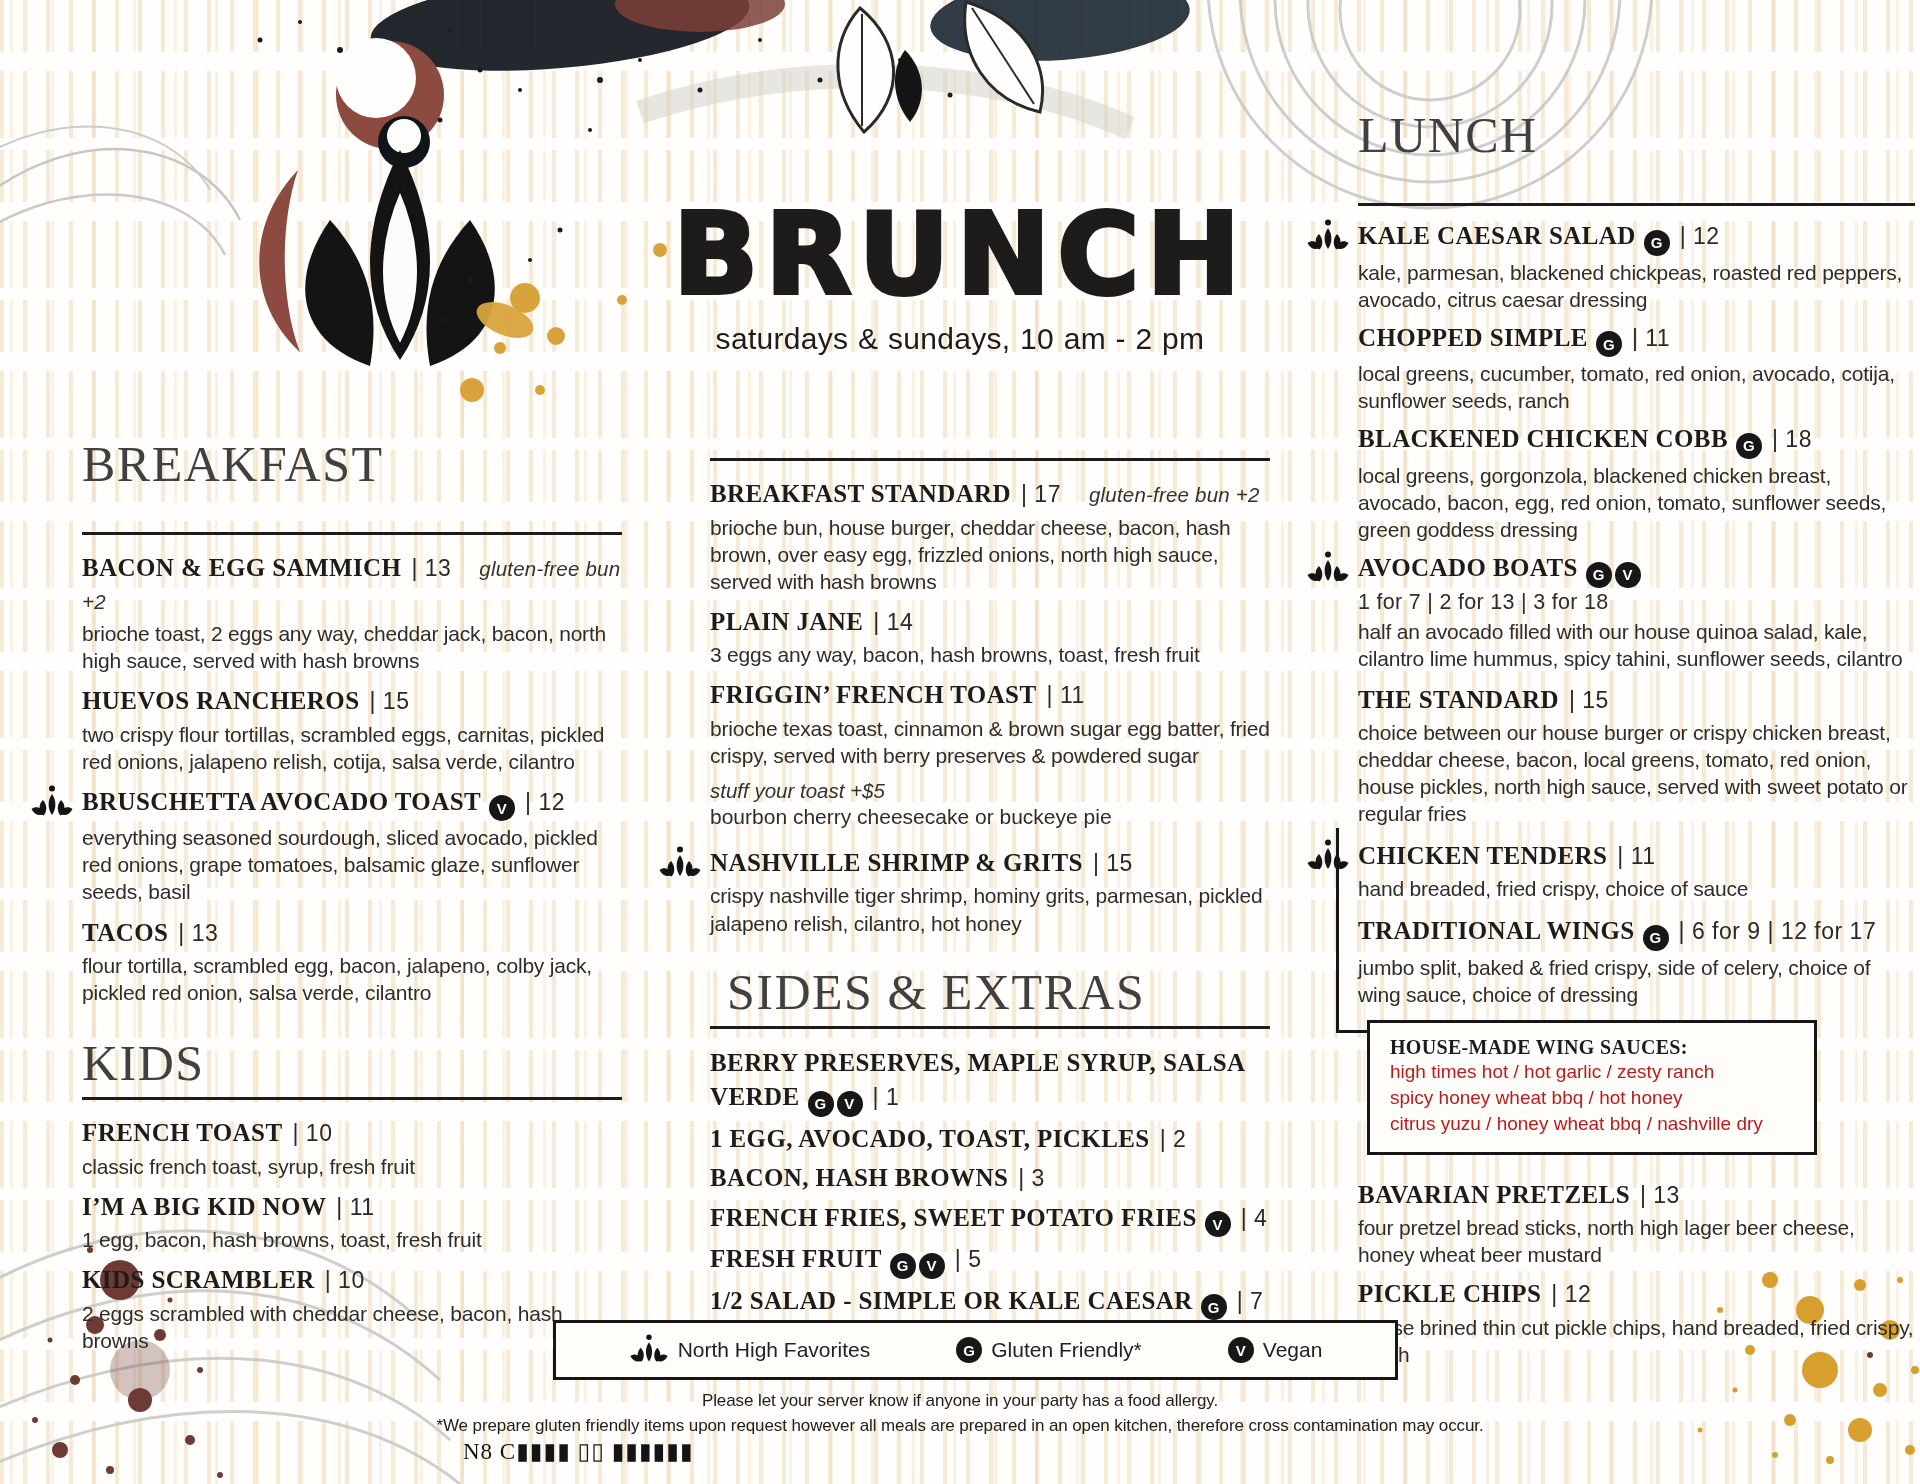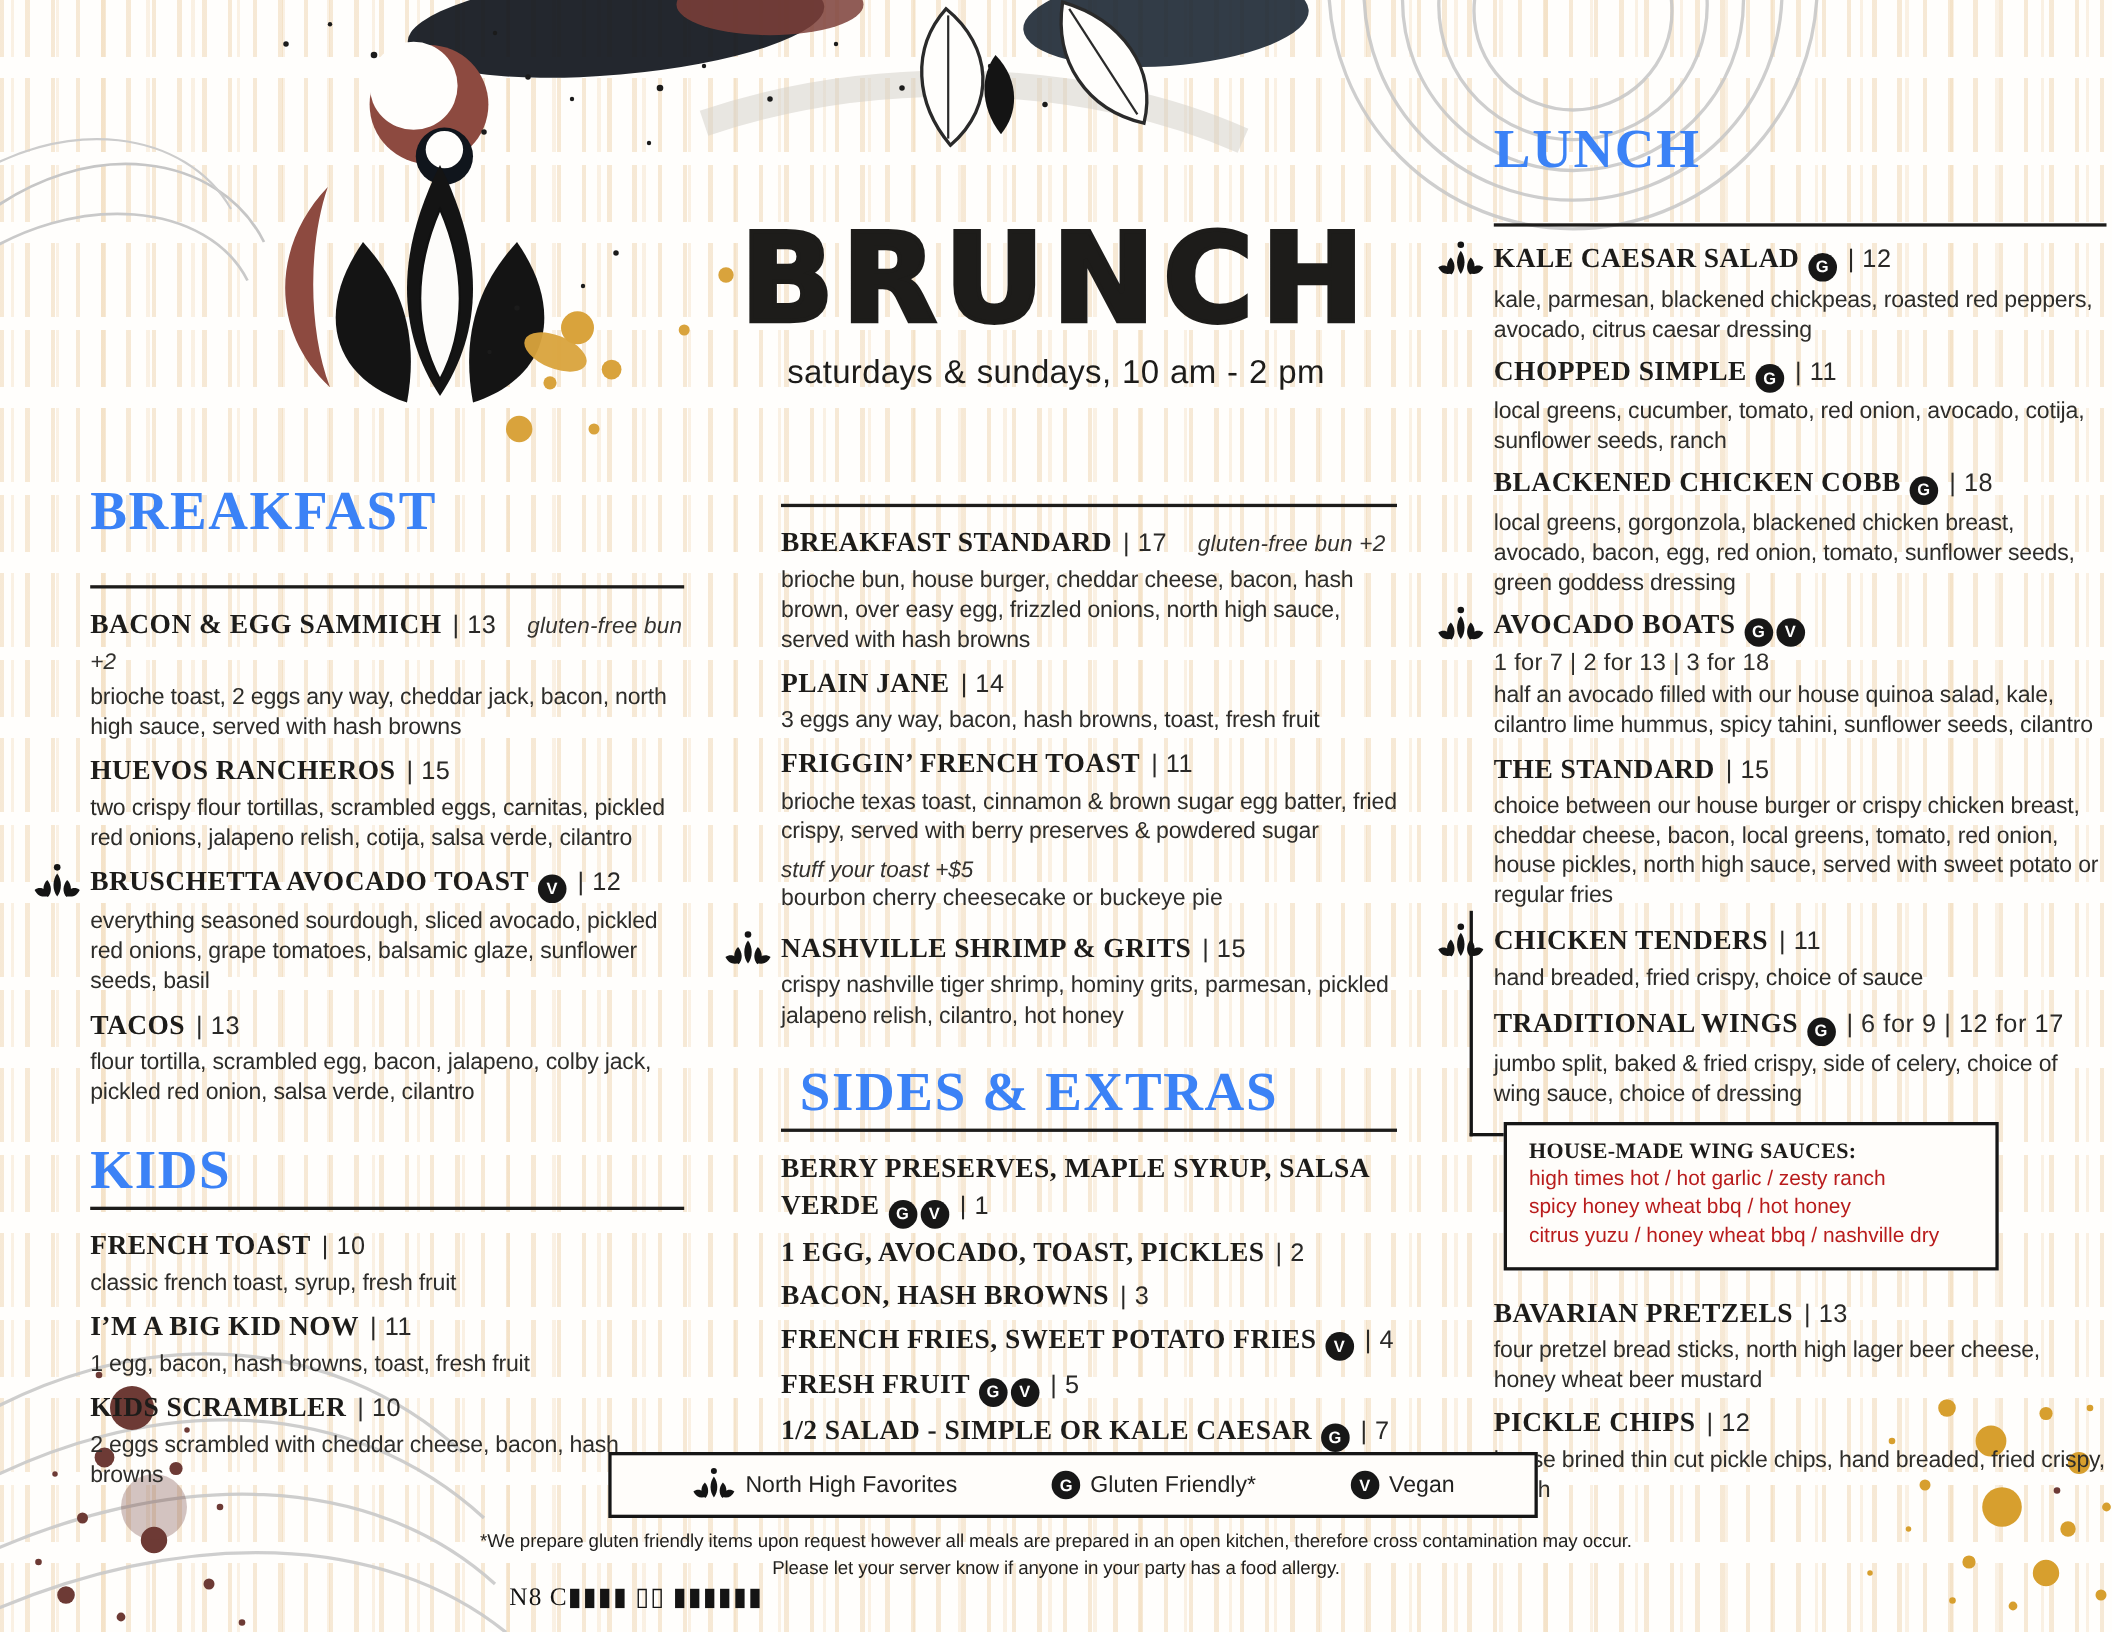--- a/index.html
+++ b/index.html
@@ -7,22 +7,22 @@
         font-family:"Liberation Sans",sans-serif;color:#22211f;}
   .texture{position:absolute;inset:0;pointer-events:none;
     background-image:
       repeating-linear-gradient(90deg, rgba(238,211,174,0.50) 0 4px, transparent 4px 23px),
       repeating-linear-gradient(90deg, transparent 0 10px, rgba(242,220,188,0.38) 10px 13px, transparent 13px 41px);
     -webkit-mask-image: repeating-linear-gradient(180deg,#000 0 52px,transparent 52px 71px,#000 71px 138px,transparent 138px 150px);
             mask-image: repeating-linear-gradient(180deg,#000 0 52px,transparent 52px 71px,#000 71px 138px,transparent 138px 150px);
   }
   .deco{position:absolute;pointer-events:none;}
   .col{position:absolute;}
-  .sec-title{font-family:"Liberation Serif",serif;font-weight:700;font-size:50px;line-height:1.08;
-             letter-spacing:1.5px;color:#3b82f6;}
+  .sec-title{font-family:"Liberation Serif",serif;font-weight:400;font-size:50px;line-height:1.08;
+             letter-spacing:1.5px;color:#404040;}
   .rule{border-top:3px solid #1d1c1a;margin:7px 0 17px;}
   .item{position:relative;margin-bottom:11px;}
   .nline{font-family:"Liberation Serif",serif;font-weight:700;font-size:25px;letter-spacing:.4px;
          color:#1d1c1a;line-height:1.3;}
   .price{font-family:"Liberation Sans",sans-serif;font-weight:400;font-size:23px;letter-spacing:.5px;
          color:#2a2927;margin-left:10px;white-space:nowrap;text-align:right;}
   .note{font-family:"Liberation Sans",sans-serif;font-style:italic;font-weight:400;font-size:20.5px;
         color:#34322f;margin-left:28px;letter-spacing:.2px;}
   .desc{font-size:21px;line-height:1.29;color:#2e2d2a;margin-top:3px;letter-spacing:-0.2px;}
   .priceline{font-size:21.5px;color:#2e2d2a;margin-top:2px;letter-spacing:.3px;}
@@ -371,19 +371,19 @@
       <span class="badge">G</span>
       <span>Gluten Friendly*</span>
     </span>
     <span class="lg">
       <span class="badge">V</span>
       <span>Vegan</span>
     </span>
   </div>
 
   <div class="footer">
+    <div>Please let your server know if anyone in your party has a food allergy.</div>
     <div>*We prepare gluten friendly items upon request however all meals are prepared in an open kitchen, therefore cross contamination may occur.</div>
-    <div>Please let your server know if anyone in your party has a food allergy.</div>
   </div>
 
   <div class="logo">N8 C▮▮▮▮ ▯▯ ▮▮▮▮▮▮</div>
 
 </div>
 
 </body></html>

